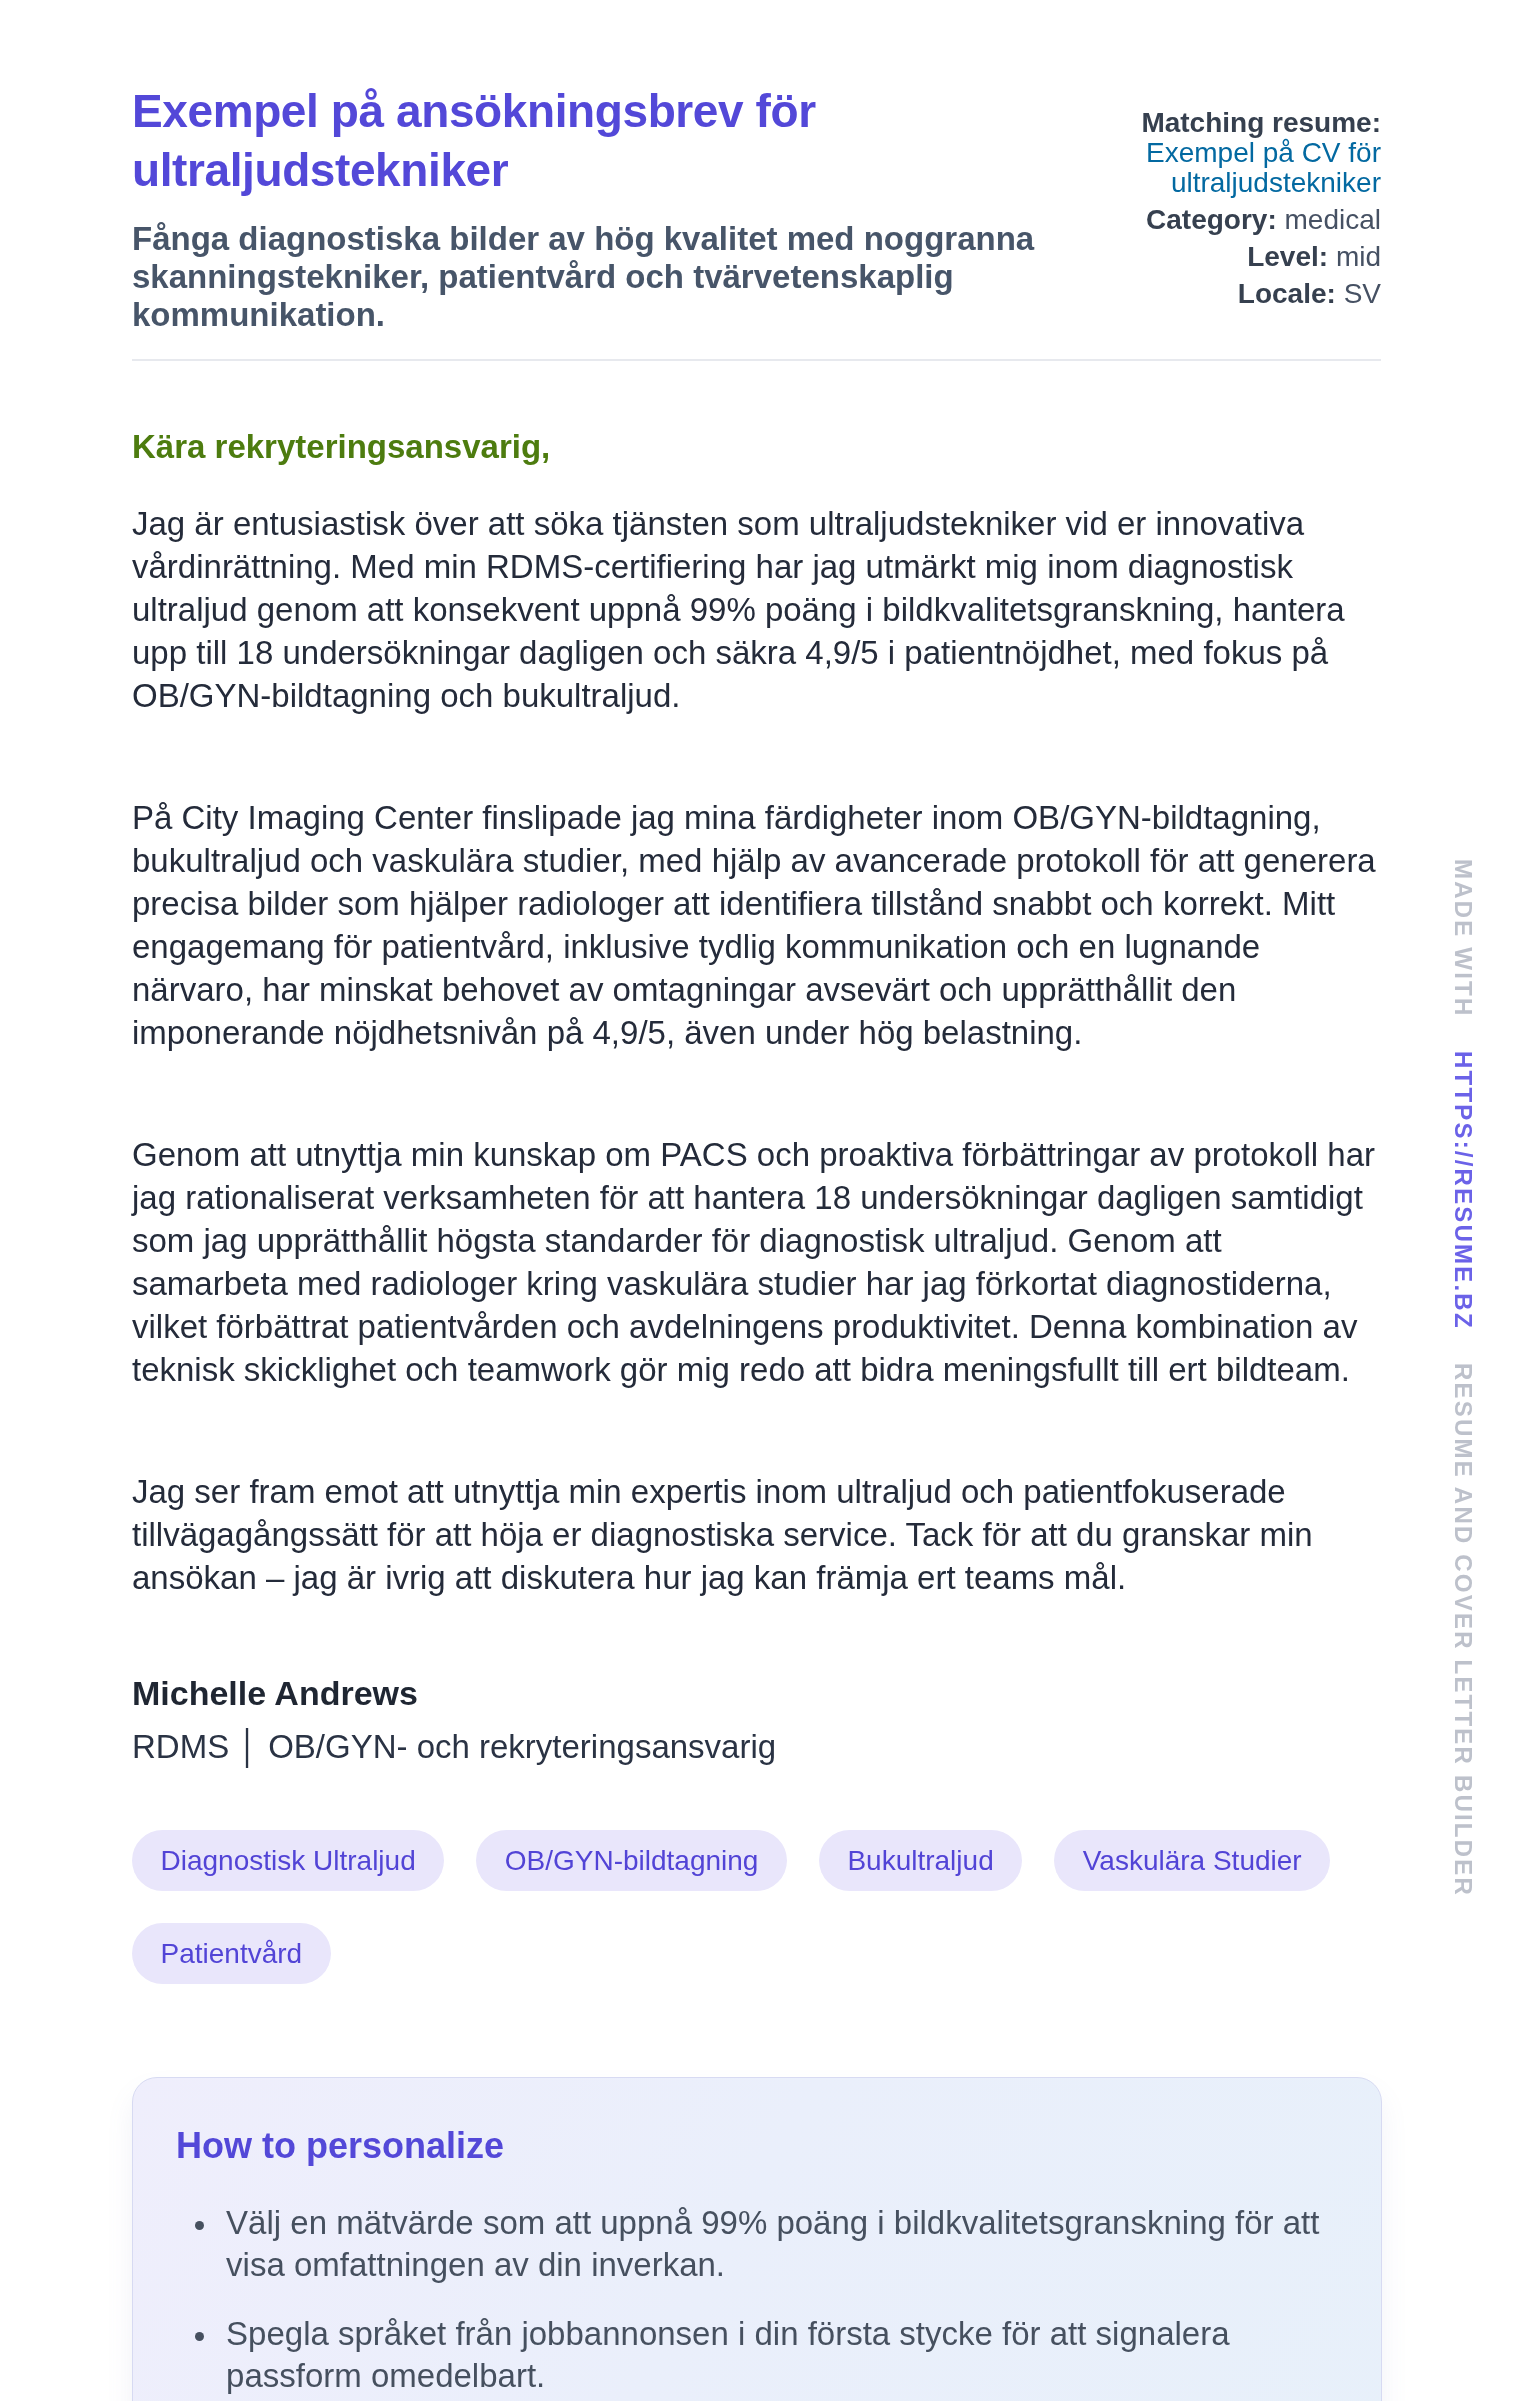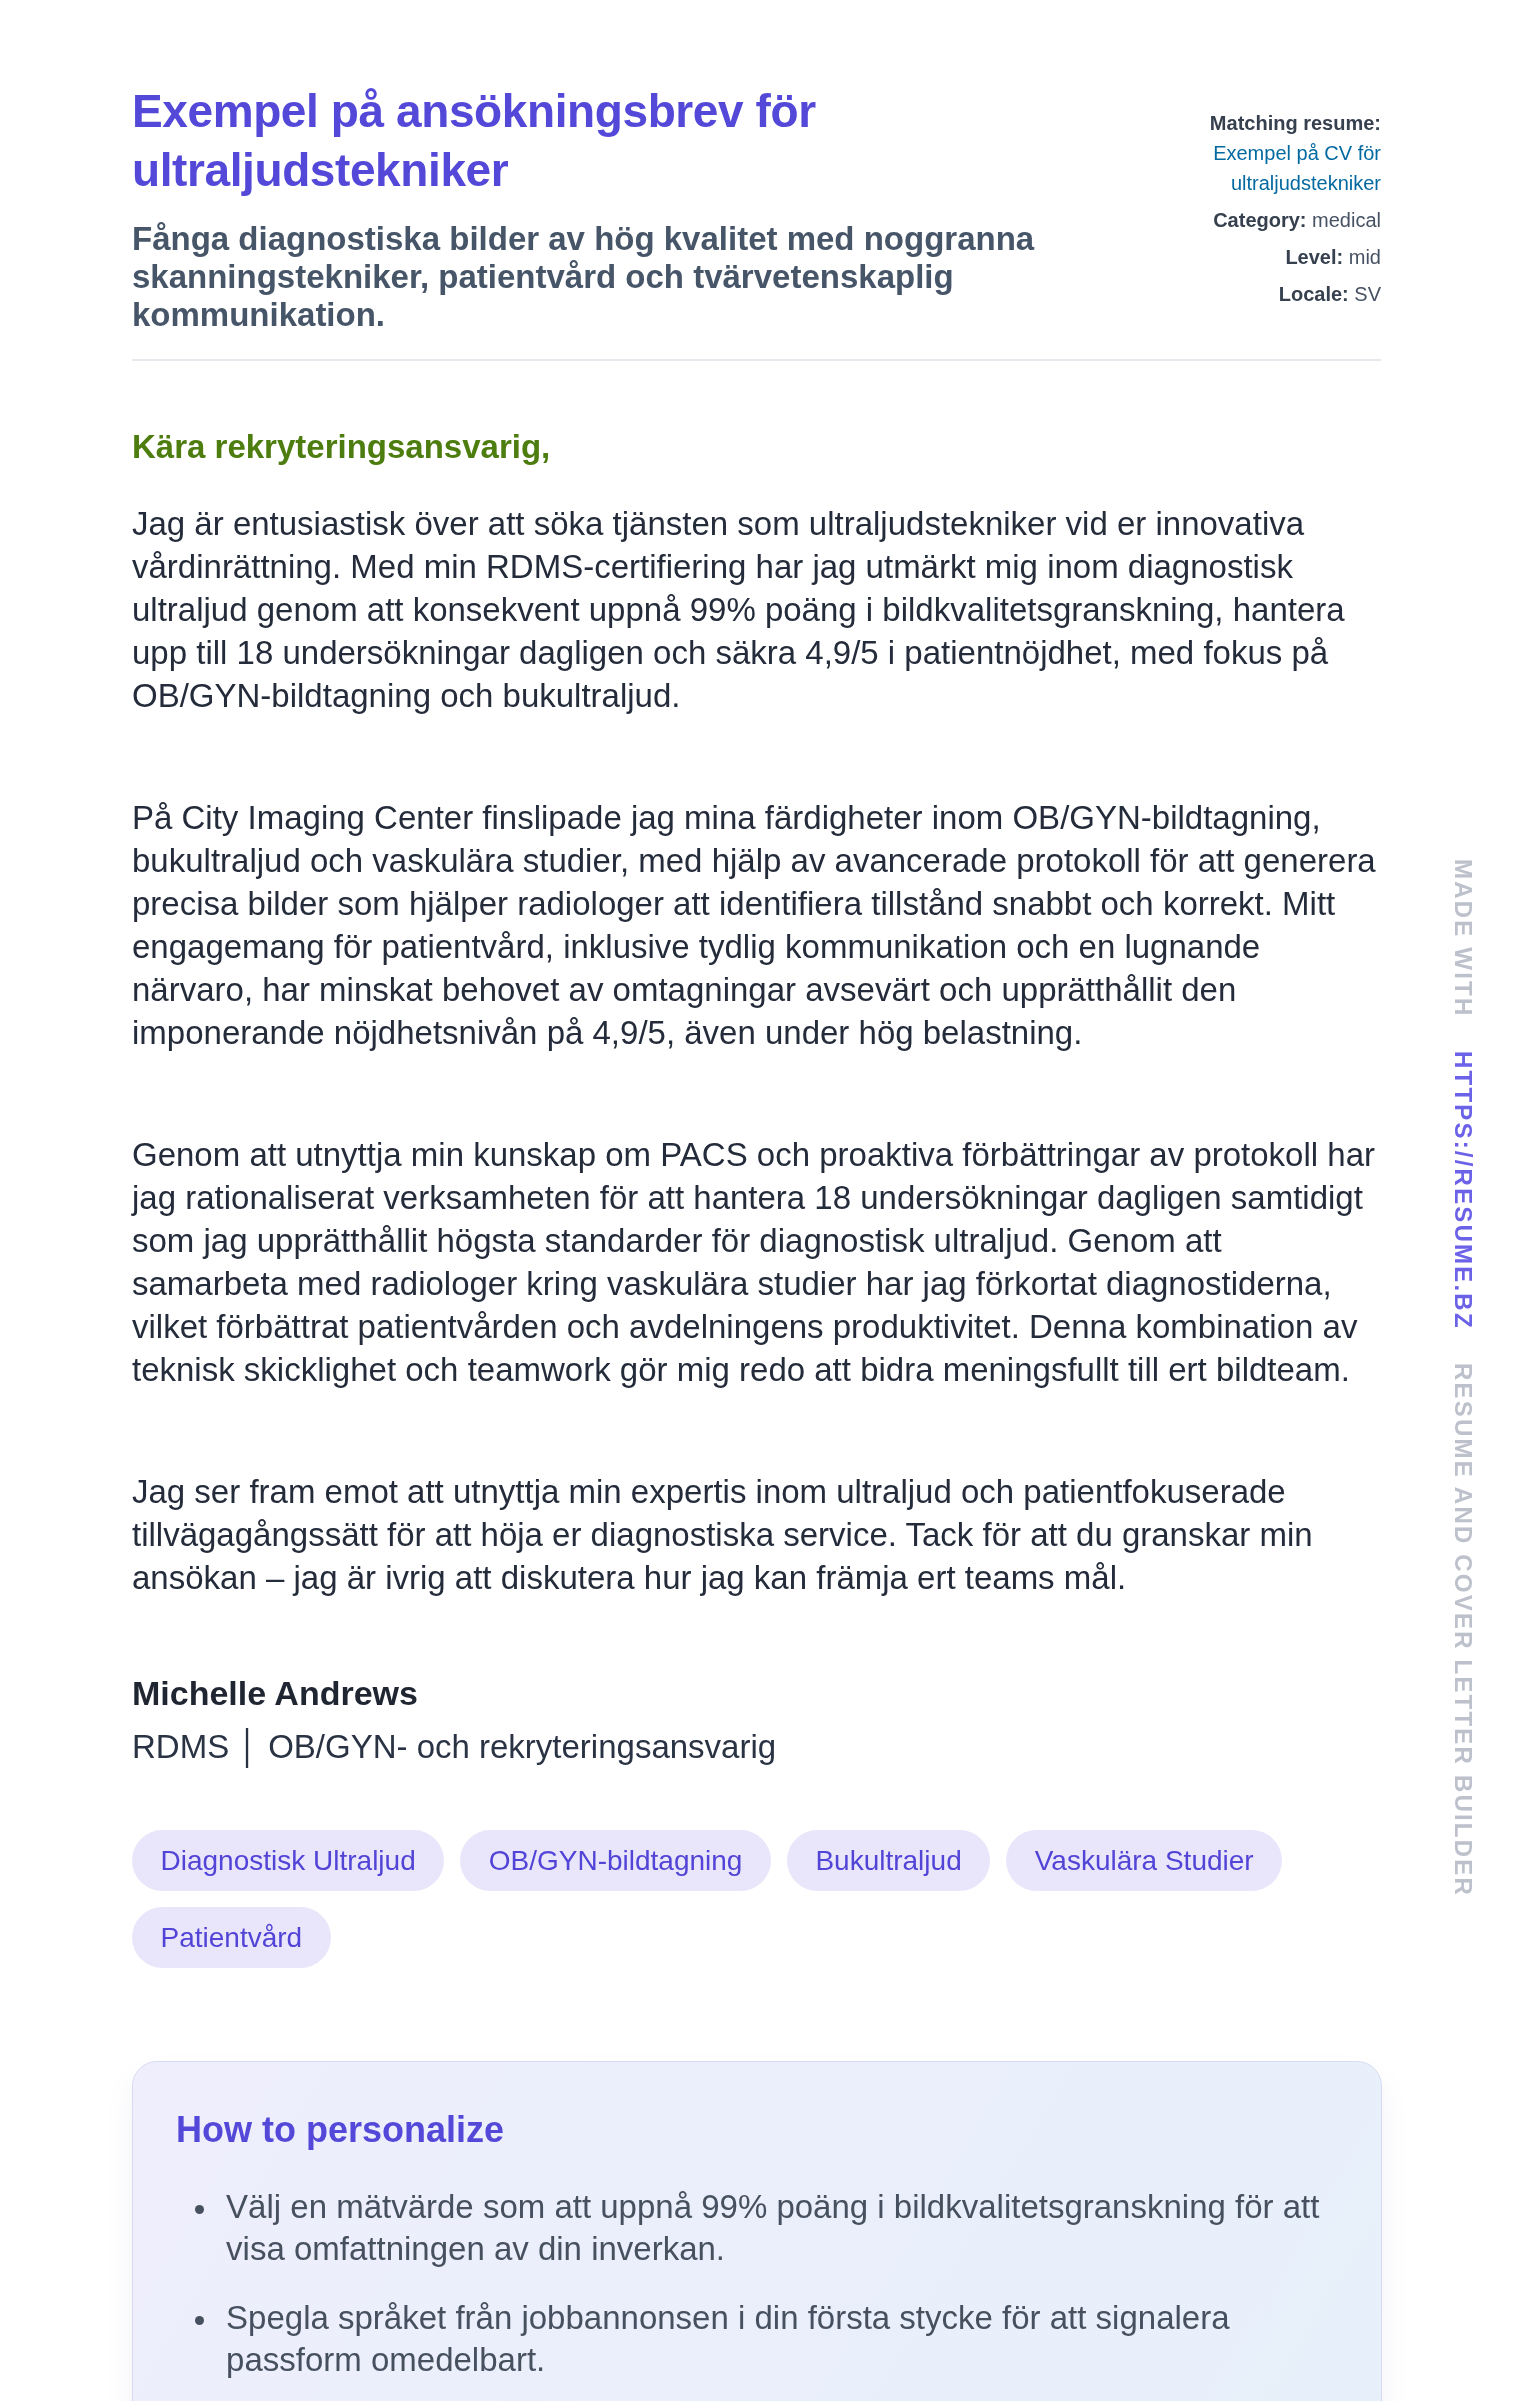--- a/index.html
+++ b/index.html
@@ -32,21 +32,21 @@
     font-size: 33px;
     line-height: 38px;
     font-weight: 600;
     color: #475569;
   }
   .header-meta {
     flex: 0 0 auto;
     width: 267px;
     padding-top: 9px;
     text-align: right;
-    font-size: 20px;
+    font-size: 28px;
     line-height: 30px;
     color: #465163;
   }
   .meta-row { margin-bottom: 7.1px; }
   .meta-label { font-weight: 700; color: #36404f; }
   .meta-link { color: #0369a1; text-decoration: none; }
   
   .divider {
     border: none;
     border-top: 2.7px solid #e7e9ee;
@@ -79,21 +79,21 @@
     margin-top: 10.7px;
     font-size: 33px;
     line-height: 43px;
     color: #2a3344;
   }
   
   .tags {
     margin-top: 62px;
     display: flex;
     flex-wrap: wrap;
-    gap: 16px;
+    gap: 32px;
   }
   .tag-pill {
     display: inline-flex;
     align-items: center;
     height: 61px;
     padding: 0 28.5px;
     border-radius: 36px;
     background: #e9e6fb;
     color: #5244d6;
     font-size: 28px;

